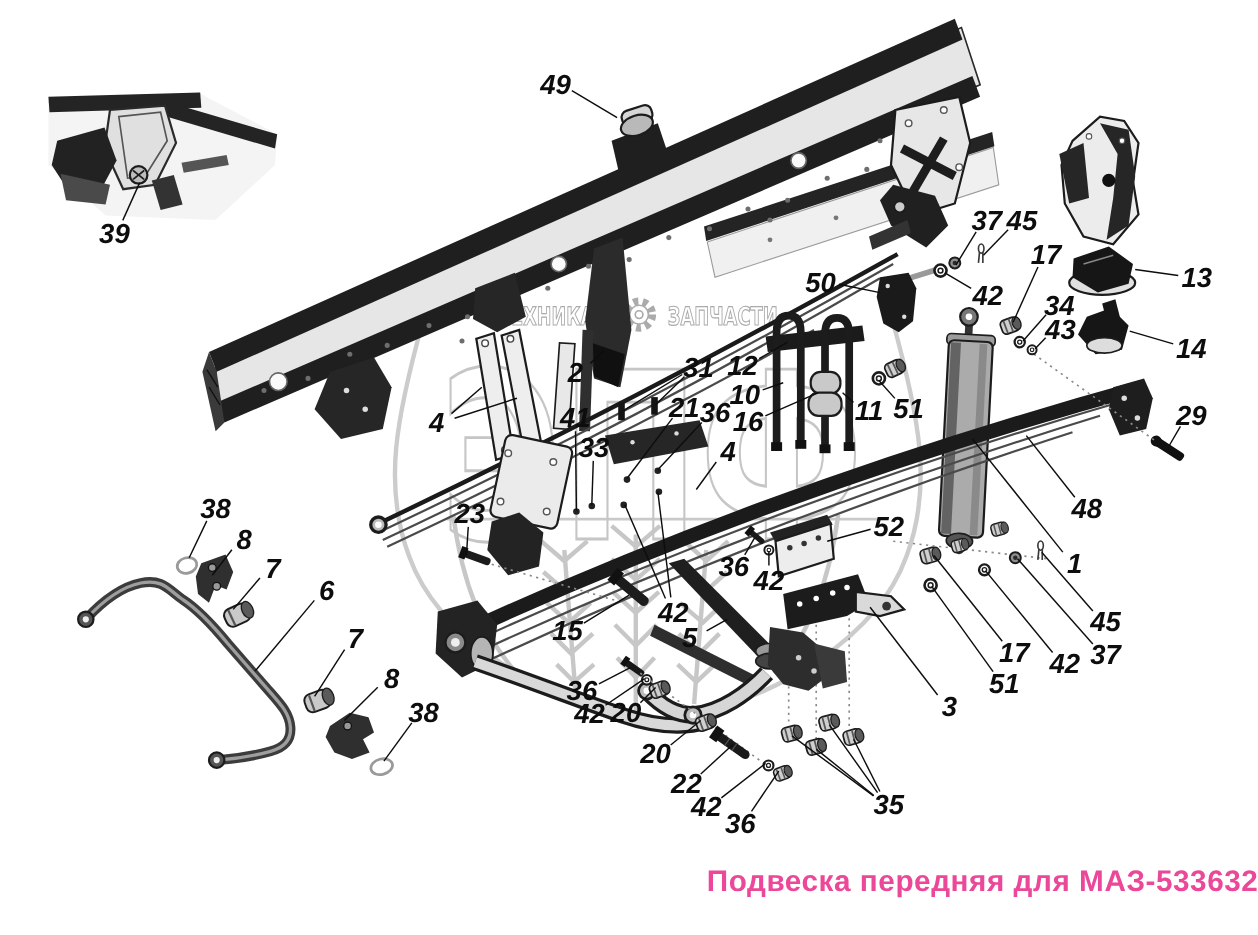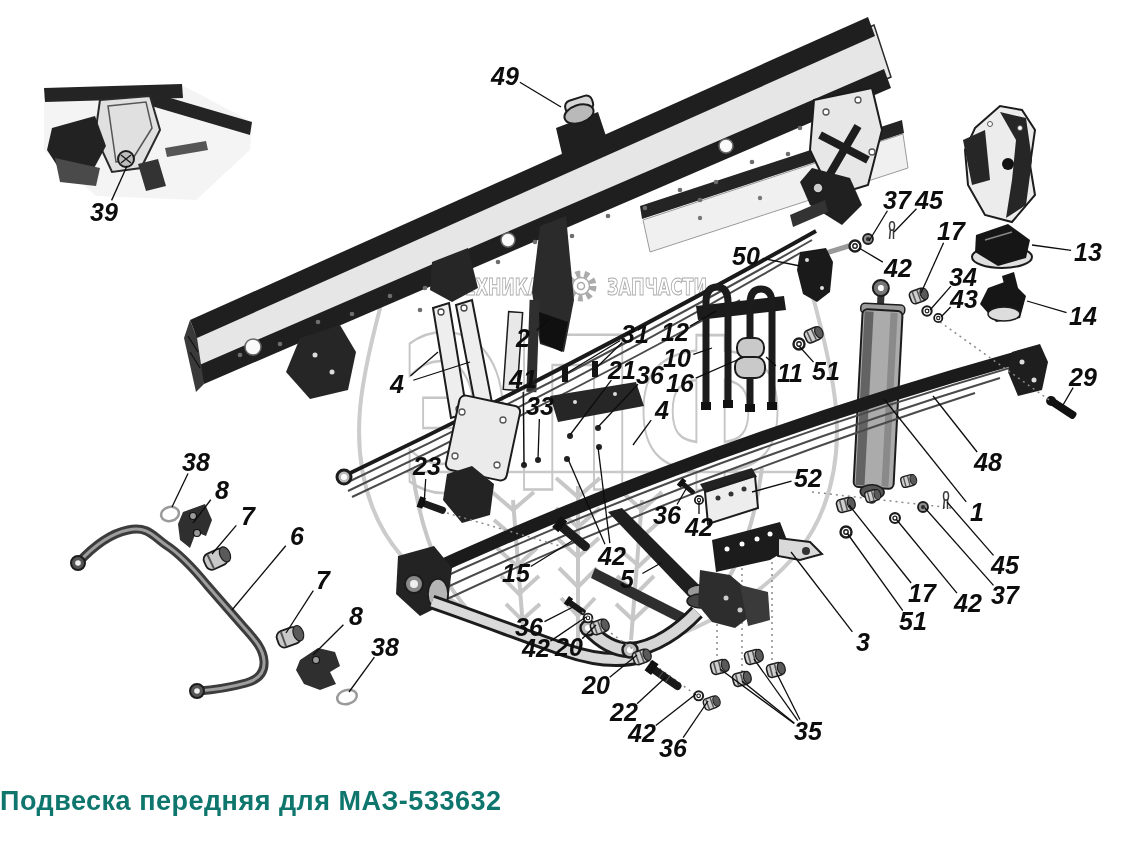--- a/index.html
+++ b/index.html
@@ -1,20 +1,20 @@
 <!DOCTYPE html>
 <html><head>
 <meta charset="utf-8">
 <style>
   html,body{margin:0;padding:0;background:#fff;}
   .stage{position:relative;width:1144px;height:850px;background:#ffffff;overflow:hidden;
          font-family:"Liberation Sans",sans-serif;}
   .stage svg{position:absolute;left:0;top:0;}
-  .title{position:absolute;left:0;top:786px;width:100%;text-align:left;
-         font-family:"Liberation Sans",sans-serif;font-size:27px;font-weight:bold;color:#0f766e;
+  .title{position:absolute;left:0;top:786px;width:100%;text-align:right;
+         font-family:"Liberation Sans",sans-serif;font-size:27px;font-weight:bold;color:#ec4899;
          letter-spacing:0.5px;}
   .callout-num{font-family:"Liberation Sans",sans-serif;font-style:italic;font-weight:bold;
          font-size:25px;fill:#0d0d0d;text-anchor:middle;}
   .wm-big{font-family:"DejaVu Sans",sans-serif;font-weight:bold;fill:none;stroke:#c6c6c6;stroke-width:2.6px;font-size:212px;}
   .wm-small{font-family:"DejaVu Sans",sans-serif;font-weight:bold;font-size:23px;fill:#ffffff;fill-opacity:.75;
          stroke:#ababab;stroke-width:1.1px;text-anchor:middle;}
   .leafA{fill:none;stroke:#4a4a4a;stroke-width:2;}
   .dots{fill:none;stroke:#8a8a8a;stroke-width:1.5;stroke-dasharray:2 4;}
 </style>
 </head>

